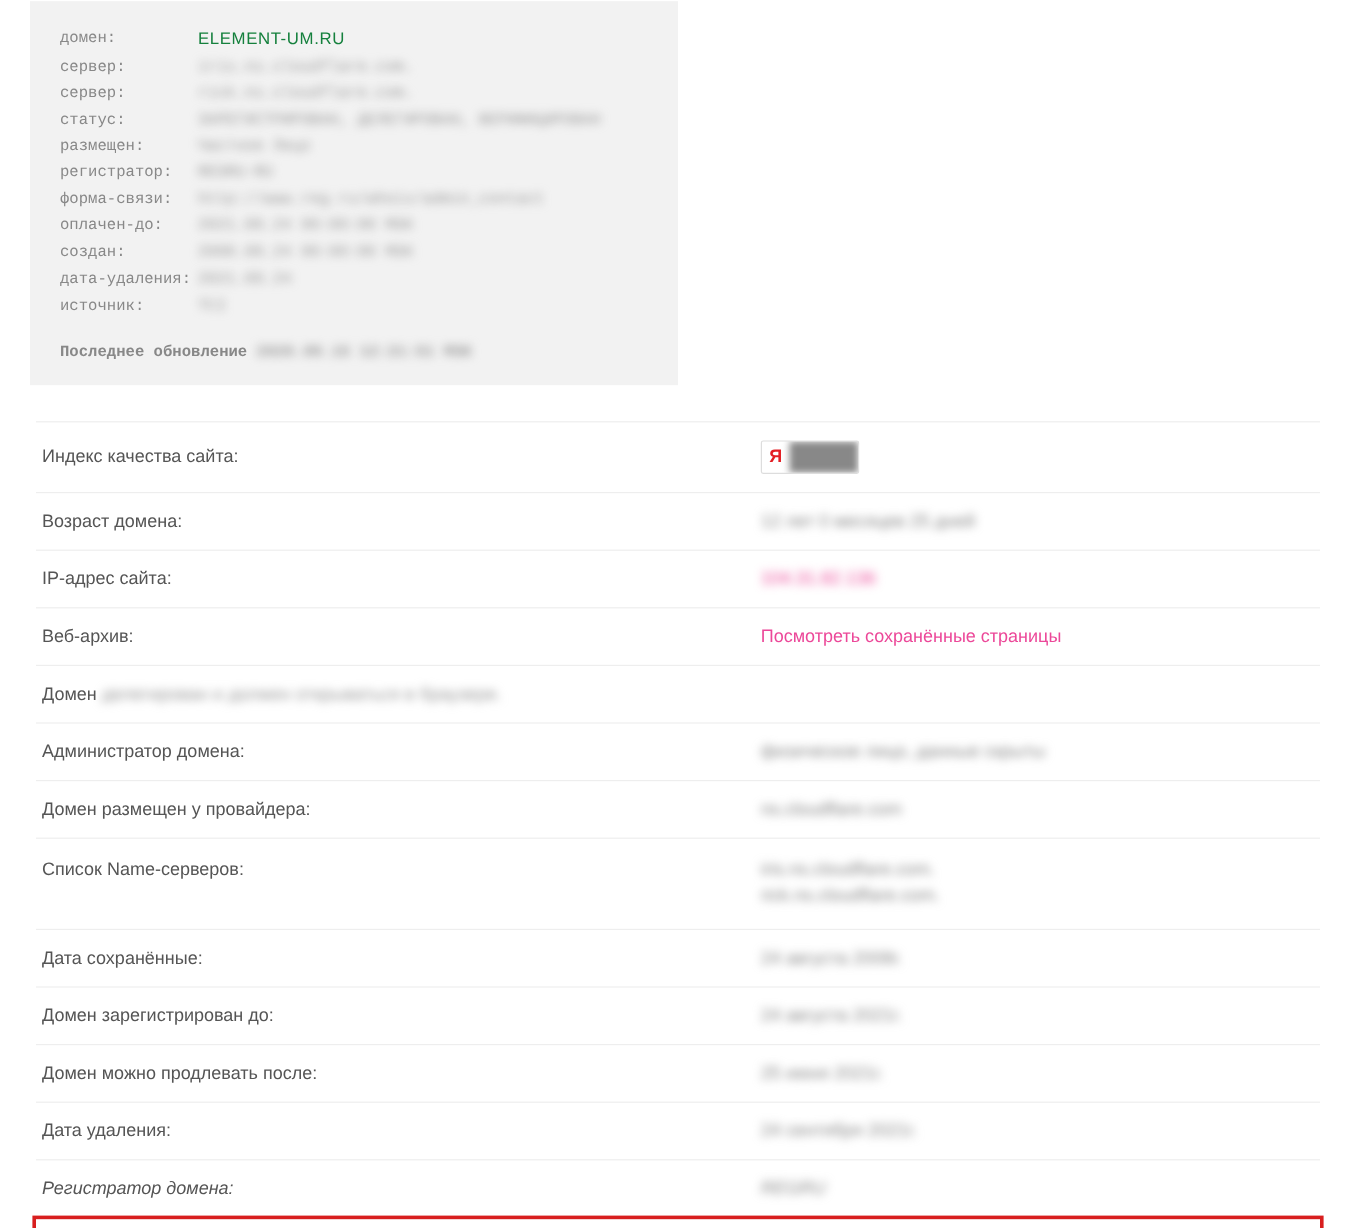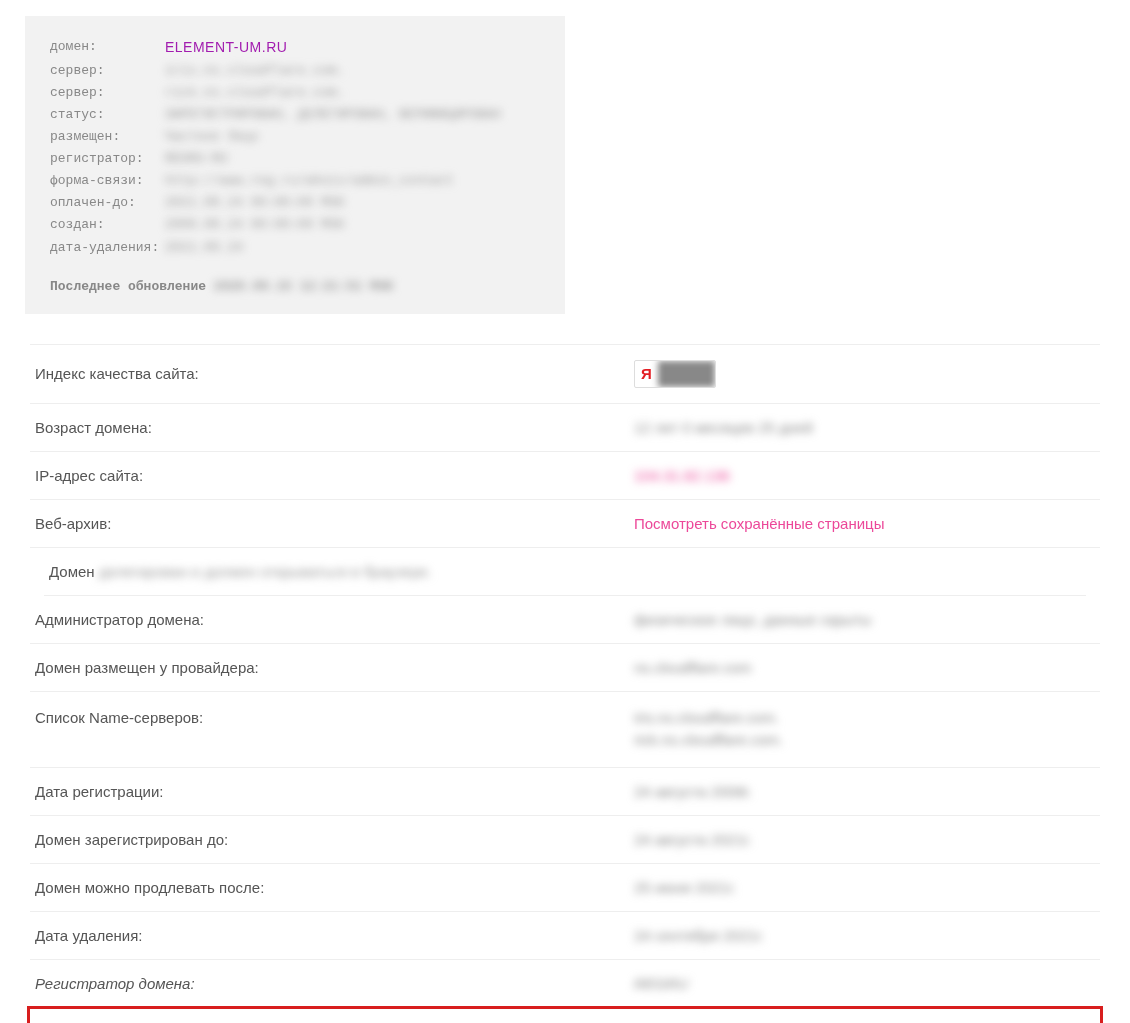--- a/index.html
+++ b/index.html
@@ -6,34 +6,34 @@
   body {
     margin: 0;
     padding: 0;
     font-family: -apple-system, BlinkMacSystemFont, "Segoe UI", Arial, sans-serif;
     background: #fff;
     color: #555;
     font-size: 15px;
   }
   .whois-box {
     background: #f2f2f2;
-    margin: 16px 0 30px 25px;
+    margin: 1px 0 30px 25px;
     padding: 20px 25px;
     width: 540px;
     font-family: "Courier New", monospace;
     font-size: 13px;
     color: #888;
   }
   .whois-row {
     display: flex;
     line-height: 1.7;
   }
   .whois-label { width: 115px; flex-shrink: 0; }
   .whois-value { flex: 1; }
-  .whois-domain { color: #a21caf; font-family: Arial, sans-serif; font-size: 14px; letter-spacing: 0.5px; }
+  .whois-domain { color: #15803d; font-family: Arial, sans-serif; font-size: 14px; letter-spacing: 0.5px; }
   .blur { filter: blur(4px); color: #999; }
   .whois-footer { margin-top: 20px; font-weight: bold; }
   .detail-row {
     display: flex;
     border-bottom: 1px solid #eee;
     padding: 15px 5px;
     margin: 0 30px;
     align-items: baseline;
     gap: 44px;
   }
@@ -69,21 +69,21 @@
     color: #888;
     padding: 3px 18px;
     font-size: 13px;
     filter: blur(3px);
     height: 100%;
     display: flex;
     align-items: center;
   }
   .domain-inline-row {
     padding: 15px 5px;
-    margin: 0 44px;
+    margin: 0 30px;
     border-bottom: 1px solid #eee;
     color: #555;
   }
   .domain-inline-row .blur-inline { filter: blur(4px); color: #999; }
   .ns-list { line-height: 1.5; }
 </style>
 </head>
 <body>
 
 <div class="whois-box">
@@ -119,20 +119,24 @@
     <span class="whois-label">оплачен-до:</span>
     <span class="whois-value blur">2021.08.24 00:00:00 MSK</span>
   </div>
   <div class="whois-row">
     <span class="whois-label">создан:</span>
     <span class="whois-value blur">2008.08.24 00:00:00 MSK</span>
   </div>
   <div class="whois-row">
     <span class="whois-label">дата-удаления:</span>
     <span class="whois-value blur">2021.09.24</span>
+  </div>
+  <div class="whois-row">
+    <span class="whois-label">источник:</span>
+    <span class="whois-value blur">TCI</span>
   </div>
   <div class="whois-footer">
     <span>Последнее обновление </span><span class="blur">2020.09.15 12:21:51 MSK</span>
   </div>
 </div>
 
 <div class="detail-row first">
   <div class="detail-label">Индекс качества сайта:</div>
   <div class="detail-value">
     <span class="badge">
@@ -177,21 +181,21 @@
 
 <div class="detail-row">
   <div class="detail-label">Список Name-серверов:</div>
   <div class="detail-value blur ns-list">
     <div>iris.ns.cloudflare.com.</div>
     <div>rick.ns.cloudflare.com.</div>
   </div>
 </div>
 
 <div class="detail-row">
-  <div class="detail-label">Дата регистрации:</div>
+  <div class="detail-label">Дата сохранённые:</div>
   <div class="detail-value blur">24 августа 2008г.</div>
 </div>
 
 <div class="detail-row">
   <div class="detail-label">Домен зарегистрирован до:</div>
   <div class="detail-value blur">24 августа 2021г.</div>
 </div>
 
 <div class="detail-row">
   <div class="detail-label">Домен можно продлевать после:</div>

